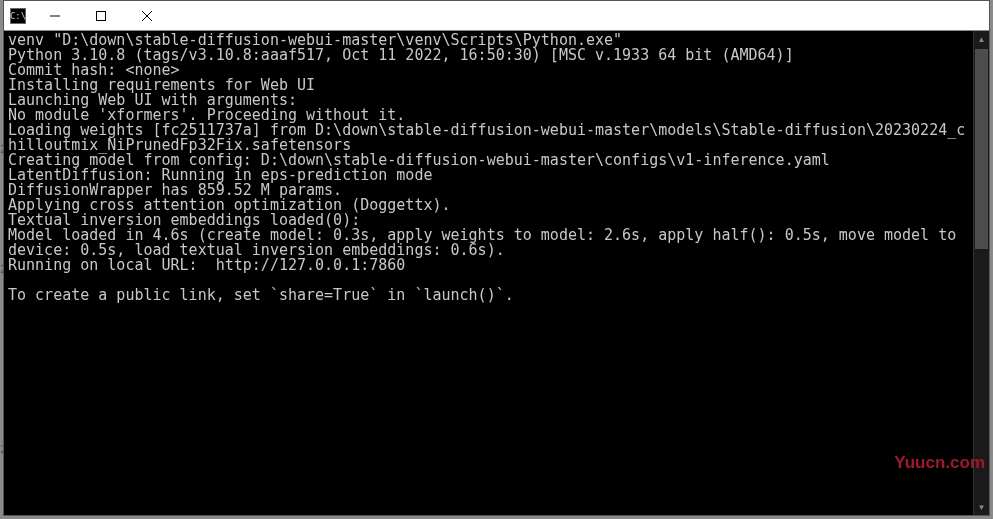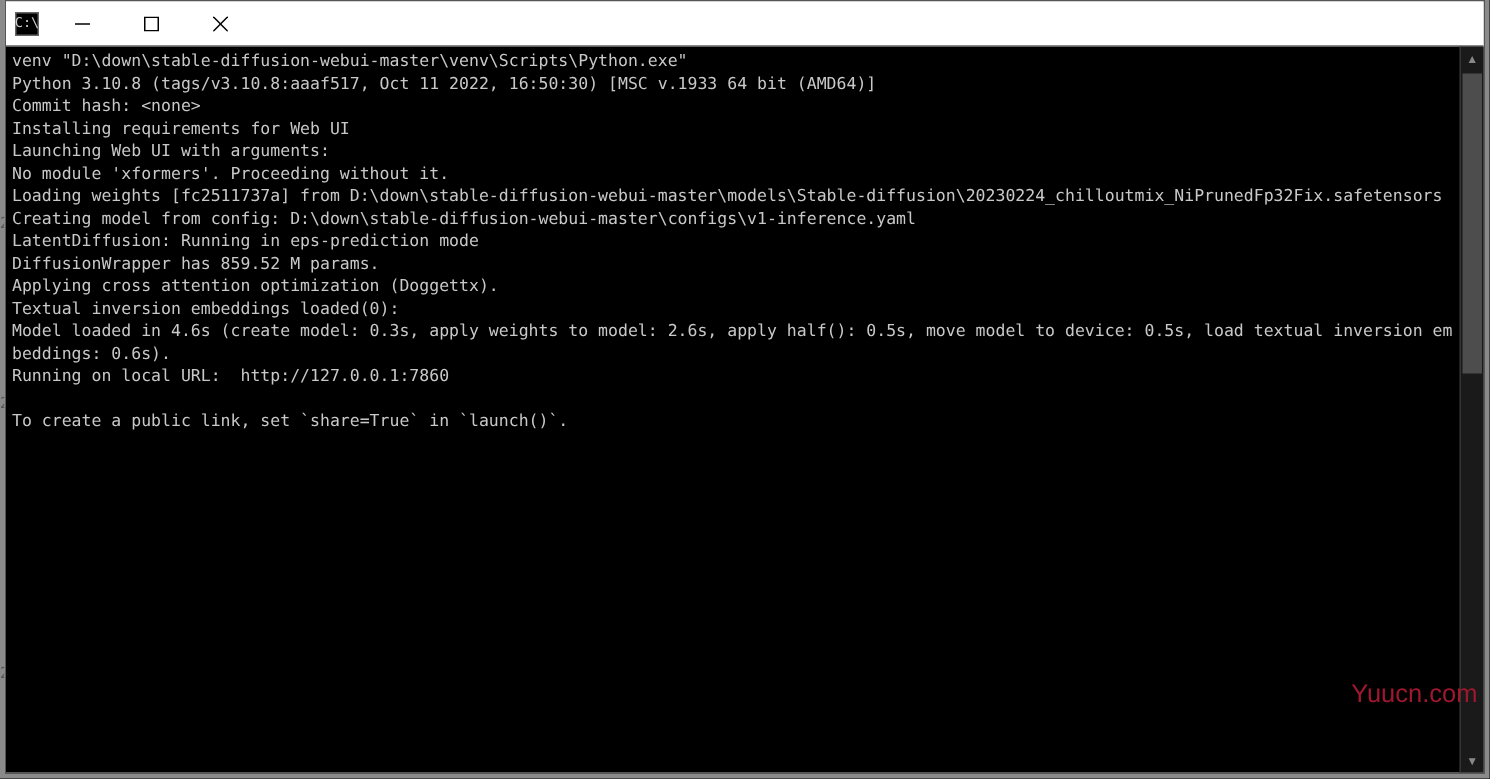--- a/index.html
+++ b/index.html
@@ -65,21 +65,21 @@
     .terminal {
       flex: 1;
       background: #000;
       display: flex;
       overflow: hidden;
     }
     .terminal-content {
       flex: 1;
       padding: 2px 4px;
       font-family: 'NSimSun','SimSun','Consolas',monospace;
-      font-size: 11px;
+      font-size: 15px;
       line-height: 15px;
       color: #c8c8c8;
       white-space: pre-wrap;
       word-break: break-all;
       overflow: hidden;
     }
     .terminal-line { display: block; }
     .scrollbar {
       width: 16px;
       background: #1a1a1a;
@@ -106,21 +106,21 @@
     }
     .scrollbar-arrow.up { top: 0; }
     .scrollbar-arrow.down { bottom: 0; }
     .watermark {
       position: absolute;
       right: 8px;
       bottom: 46px;
       font-family: Arial, sans-serif;
       font-size: 17px;
       color: #a01830;
-      font-weight: 400;
+      font-weight: 700;
       pointer-events: none;
       z-index: 10;
       margin-left: 45px;
     }
     .left-edge {
       position: absolute;
       left: 0;
       top: 120px;
       width: 3px;
       font-family: monospace;

